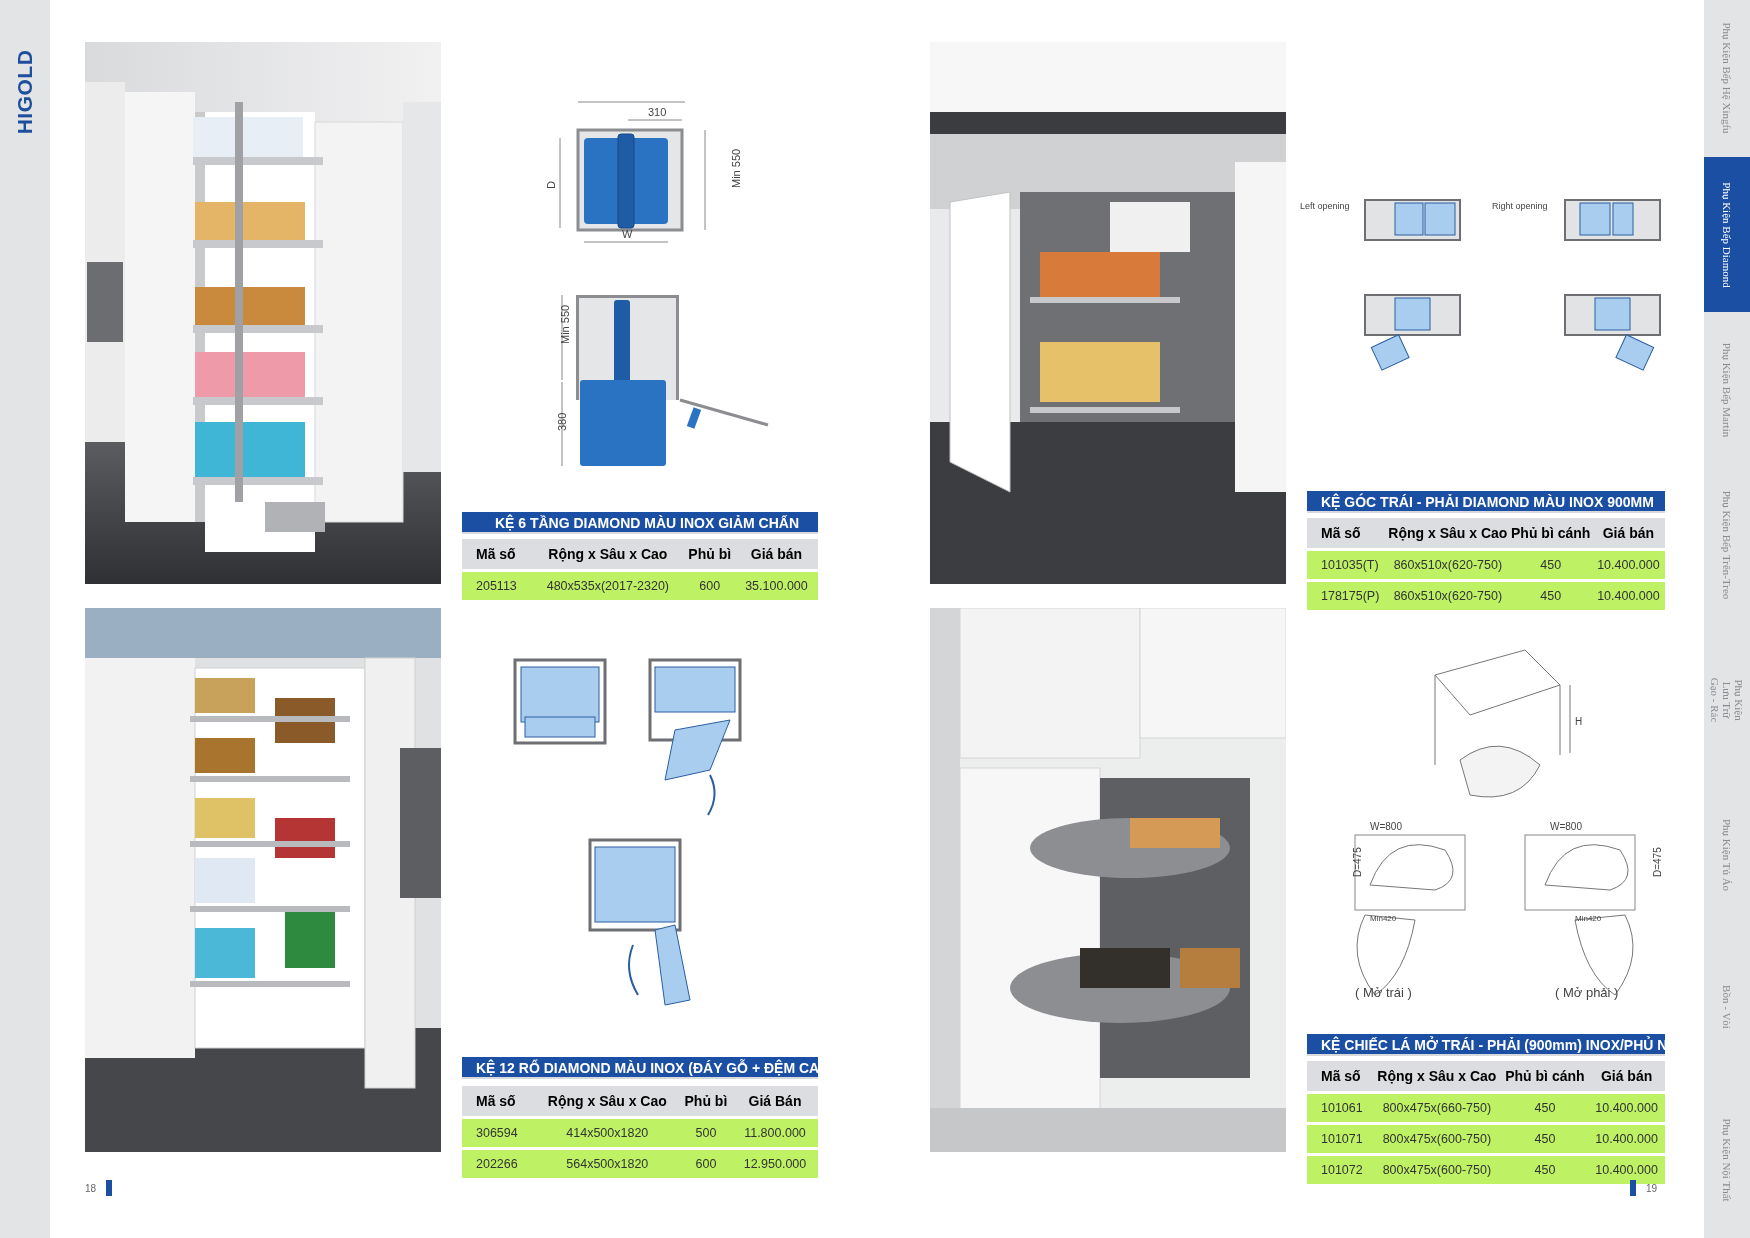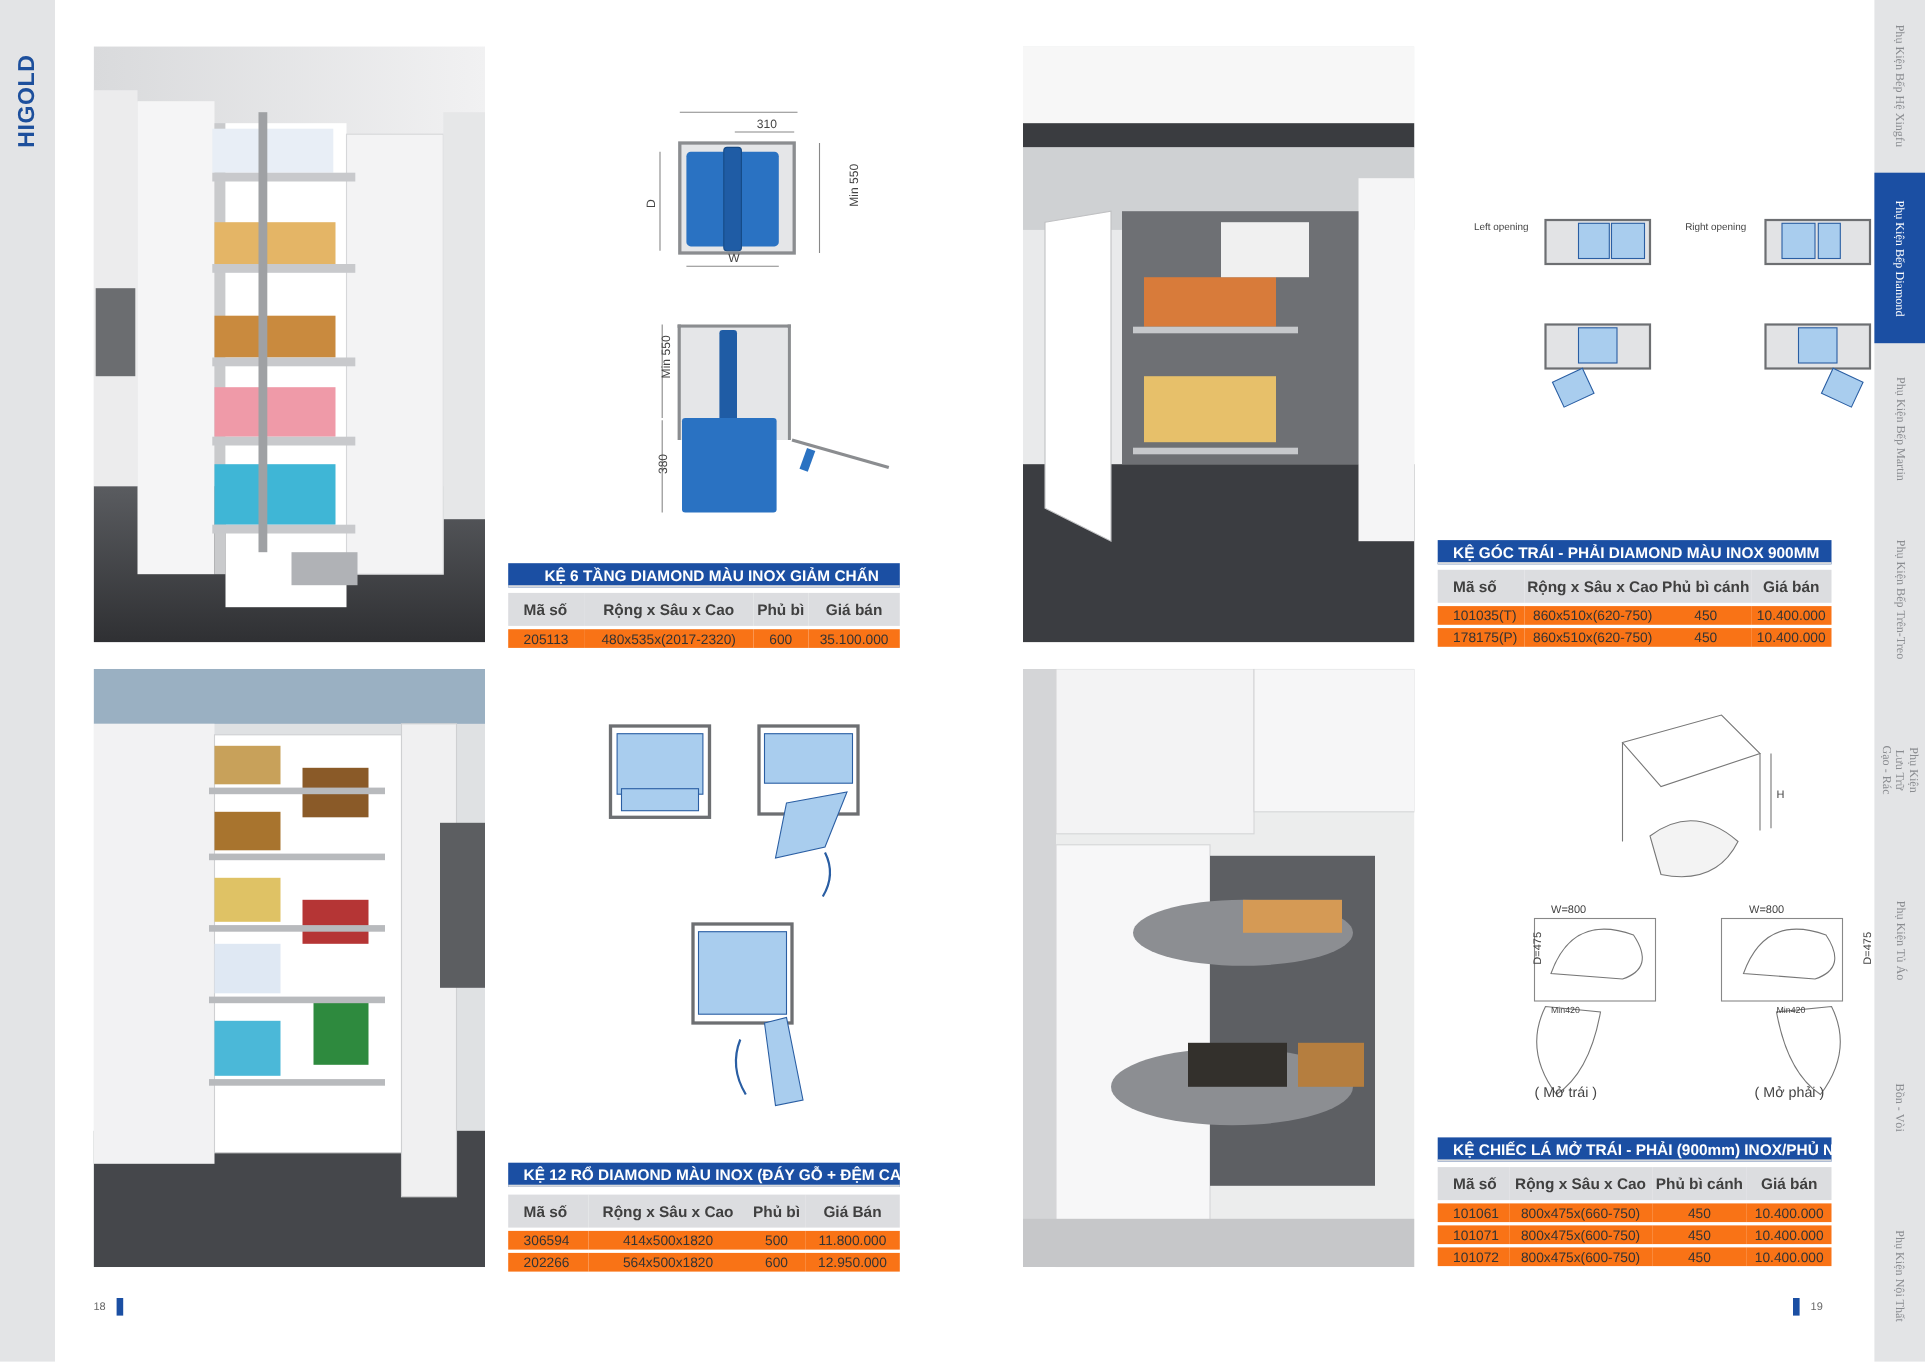--- a/index.html
+++ b/index.html
@@ -14,28 +14,28 @@
   .tab { position: absolute; left: 0; width: 46px; display: flex; align-items: center; justify-content: center; cursor: pointer; }
   .tab span { display: block; transform: rotate(90deg); white-space: nowrap; font-family: "Liberation Serif", serif; font-size: 11px; color: #8a8c90; text-align: center; line-height: 12px; }
   .tab.active { background: #1b4fa3; }
   .tab.active span { color: #ffffff; }
 
   .photo { position: absolute; overflow: hidden; }
   .photo .scene { position: absolute; inset: 0; }
 
   .title-bar { position: absolute; height: 22px; background: #1b4fa3; color: #fff; font-weight: bold; font-size: 14px; line-height: 22px; padding-left: 14px; white-space: nowrap; border-bottom: 2px solid #d7d9dc; }
   table.spec { position: absolute; border-collapse: separate; border-spacing: 0 3px; font-size: 12.5px; }
-  table.spec th { background: #dcdde0; font-weight: bold; color: #404040; font-size: 14px; height: 30px; text-align: center; }
-  table.spec td { background: #f97316; color: #333; height: 17px; text-align: center; padding: 0 4px; margin-top: 28px; }
+  table.spec th { background: #dcdde0; font-weight: bold; color: #000000; font-size: 14px; height: 30px; text-align: center; }
+  table.spec td { background: #bef264; color: #333; height: 28px; text-align: center; padding: 0 4px; margin-top: 28px; }
   table.spec td:first-child, table.spec th:first-child { text-align: left; padding-left: 14px; }
 
   .page-num { position: absolute; font-size: 10px; color: #666; display: flex; align-items: center; gap: 10px; }
   .page-num .bar { width: 6px; height: 16px; background: #1b4fa3; display: inline-block; }
 
-  .diagram { position: absolute; margin-left: 40px; }
+  .diagram { position: absolute; }
   .lbl { font-family: "Liberation Sans", sans-serif; fill: #444; }
 </style>
 </head>
 <body>
 
 <div class="left-strip">
   <div class="logo">
     <span>HIGOLD</span>
   </div>
 </div>

